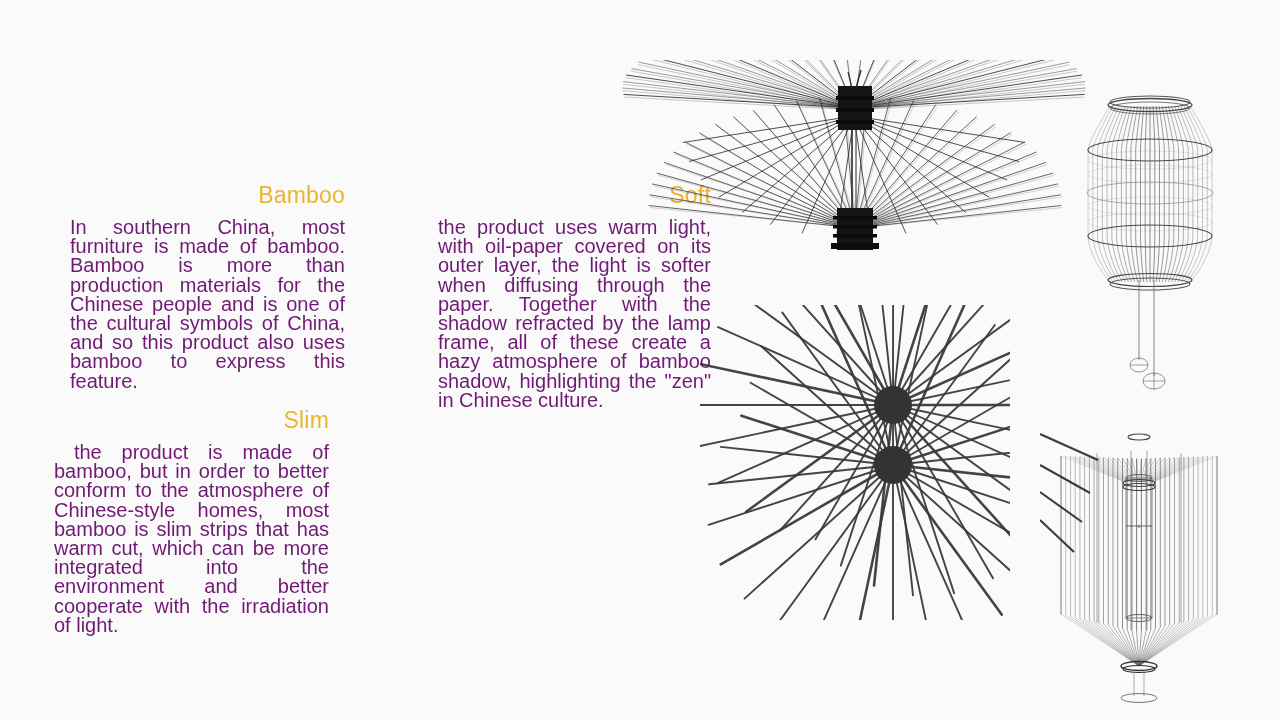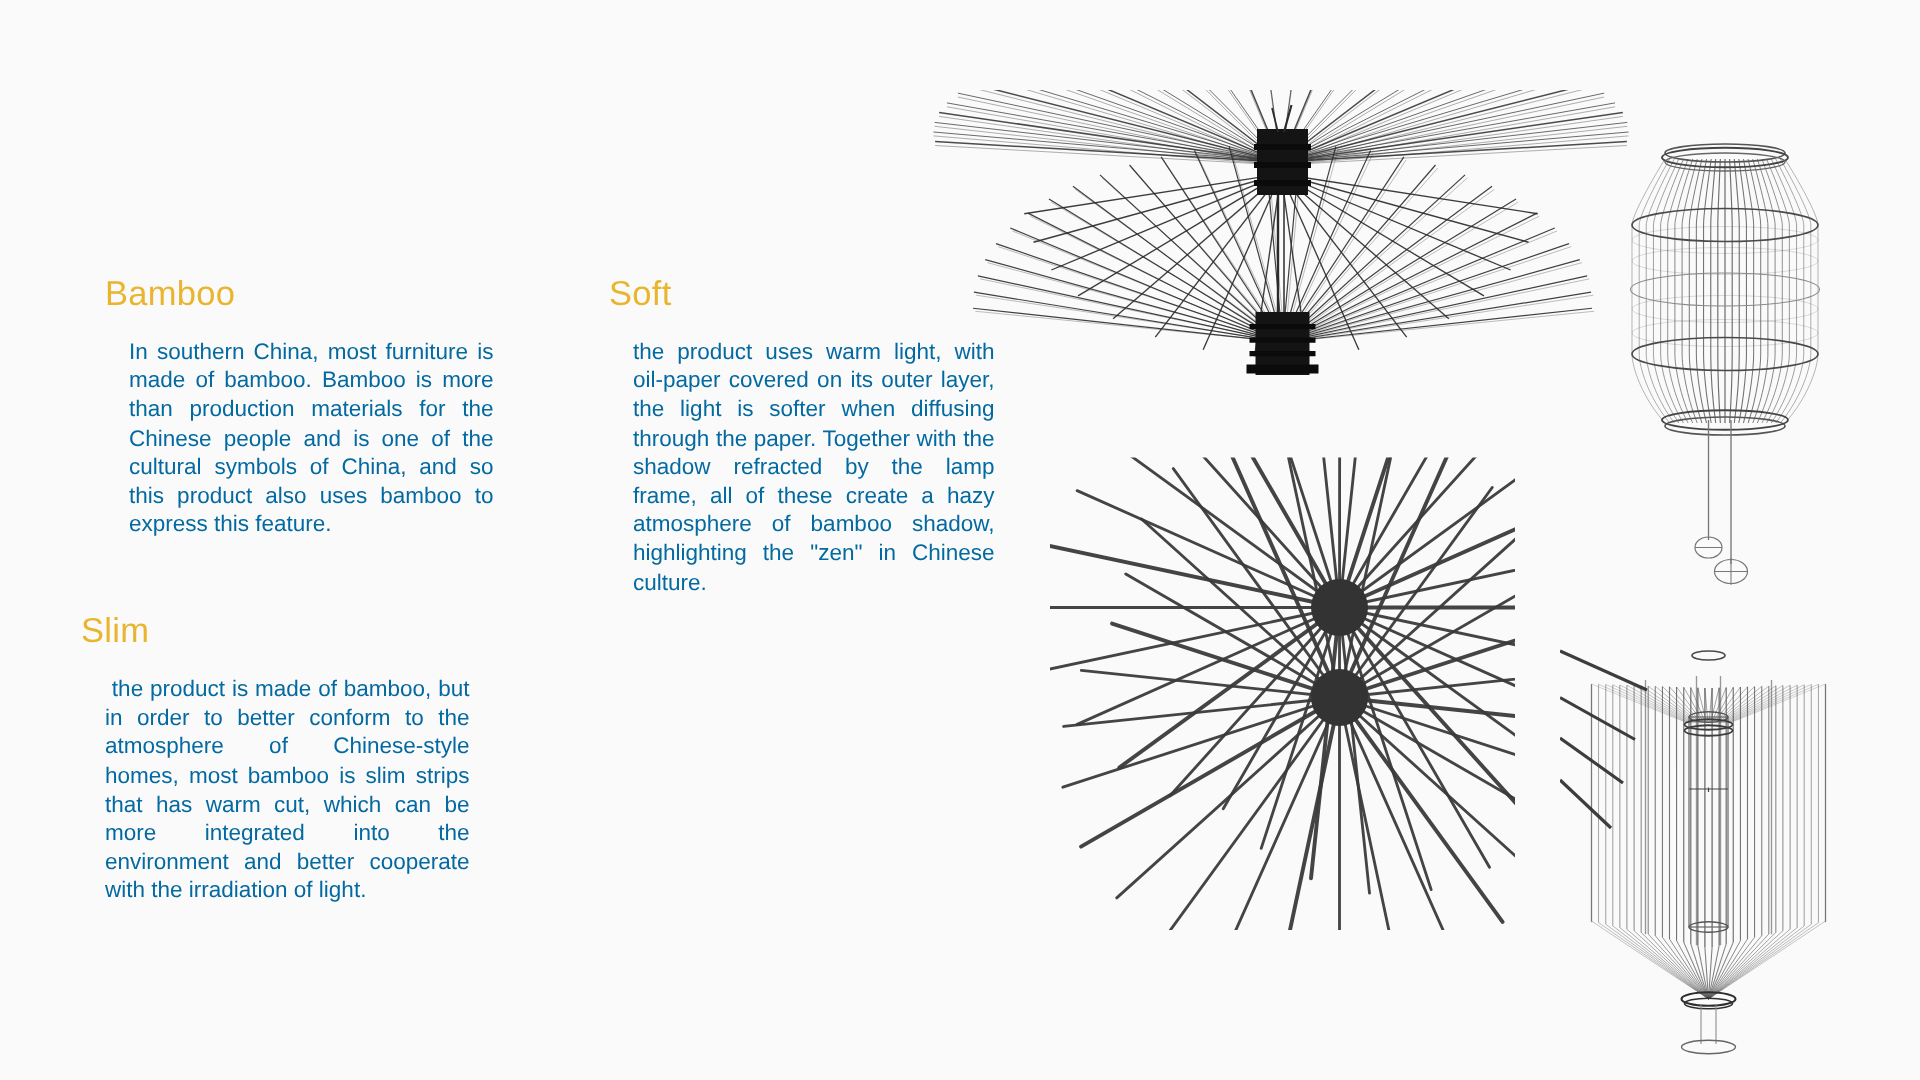--- a/index.html
+++ b/index.html
@@ -23,37 +23,37 @@
 
   
   .text-block {
     position: absolute;
     box-sizing: border-box;
   }
   .block-title {
     font-size: 23px;
     line-height: 28px;
     color: #eab52e;
-    text-align: left;
+    text-align: right;
     font-weight: 400;
     margin: 0 0 9px 0;
     letter-spacing: .2px;
   }
   .block-body {
-    font-size: 15px;
+    font-size: 20px;
     line-height: 19.2px;
-    color: #0369a1;
+    color: #701a75;
     text-align: justify;
     text-justify: inter-word;
-    margin: 16px;
+    margin: 0;
     white-space: pre-wrap;
   }
 
   #block-bamboo { left: 70px;  top: 181px; width: 275px; }
-  #block-soft   { left: 406px; top: 181px; width: 273px; }
+  #block-soft   { left: 438px; top: 181px; width: 273px; }
   #block-slim   { left: 54px;  top: 406px; width: 275px; }
   #block-link   { left: 430px; top: 406px; width: 273px; }
 
   
   .art {
     position: absolute;
     pointer-events: none;
   }
   #art-umbrella { left: 580px;  top: 60px;  width: 520px; height: 215px; }
   #art-lantern-top { left: 1070px; top: 88px; width: 160px; height: 310px; }

